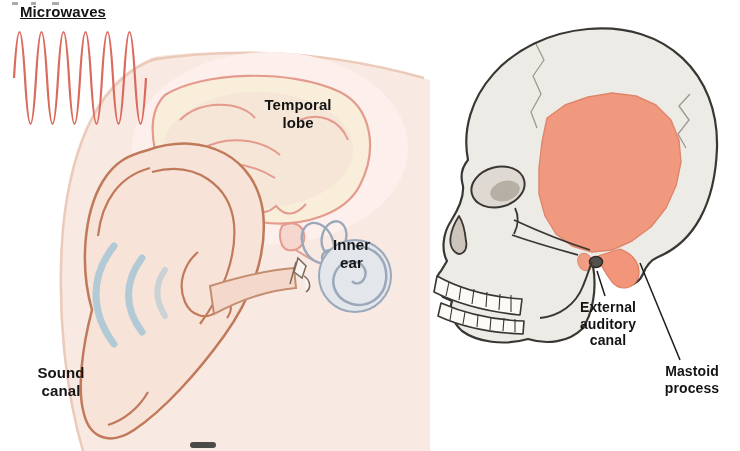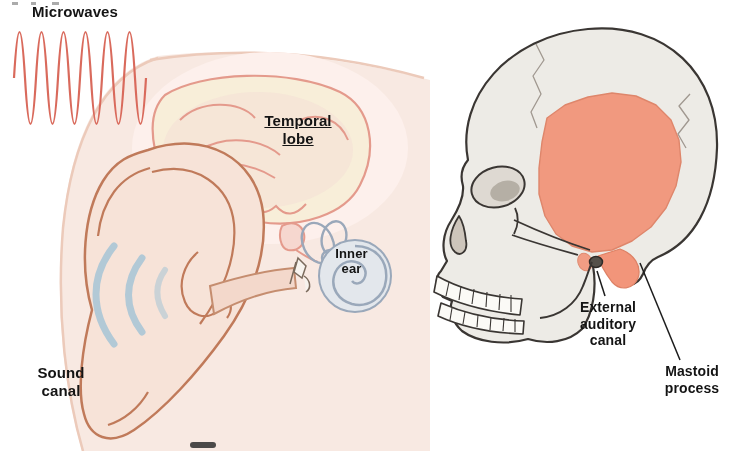--- a/index.html
+++ b/index.html
@@ -5,21 +5,21 @@
   html,body { margin:0; padding:0; background:#ffffff; }
   .stage {
     position:relative; width:740px; height:451px; background:#fff;
     overflow:hidden; font-family:"Liberation Sans", sans-serif;
   }
   .stage svg { position:absolute; left:0; top:0; }
   .label {
     position:absolute; font-weight:700; color:var(--label-text,#141414);
     line-height:1.18; text-align:center; letter-spacing:.1px;
   }
-  .label.left-align { text-align:right; }
+  .label.left-align { text-align:center;text-decoration:underline; }
   
   .stroke-microwave { stroke:var(--microwave-red,#d96a5c); }
   .stroke-sound    { stroke:var(--sound-wave-blue,#a6c4d6); }
   .fill-highlight  { fill:var(--highlight-orange,#f2957a); }
   .fill-skin       { fill:var(--skin,#f8e9e2); }
   .fill-bone       { fill:var(--skull-bone,#edebe6); }
   .stroke-brain    { stroke:var(--brain-outline-pink,#e49a8c); }
   .stroke-innerear { stroke:var(--inner-ear-gray,#9aa8ba); }
 </style>
 </head>
@@ -146,22 +146,22 @@
     <g fill="#2e2e2e">
       <rect x="12" y="2" width="6" height="3" opacity="0.4"></rect>
       <rect x="31" y="2" width="5" height="3" opacity="0.4"></rect>
       <rect x="52" y="2" width="7" height="3" opacity="0.4"></rect>
       <rect x="190" y="442" width="26" height="6" rx="3" opacity="0.85"></rect>
     </g>
   </svg>
 
   <div class="label left-align" style="left:8px; top:3px; width:110px; font-size:15px;">Microwaves</div>
 
-  <div class="label" style="left:252px; top:112px; width:92px; font-size:15px;text-decoration:underline;">Temporal lobe</div>
+  <div class="label" style="left:252px; top:96px; width:92px; font-size:15px;">Temporal lobe</div>
 
-  <div class="label" style="left:324px; top:246px; width:55px; font-size:13px;">Inner ear</div>
+  <div class="label" style="left:324px; top:236px; width:55px; font-size:15px;">Inner ear</div>
 
   <div class="label" style="left:28px; top:364px; width:66px; font-size:15px;">Sound canal</div>
 
   <div class="label" style="left:652px; top:363px; width:80px; font-size:14px;">Mastoid process</div>
 
   <div class="label" style="left:570px; top:299px; width:76px; font-size:14px;">External auditory canal</div>
 </div>
 
 </body></html>

